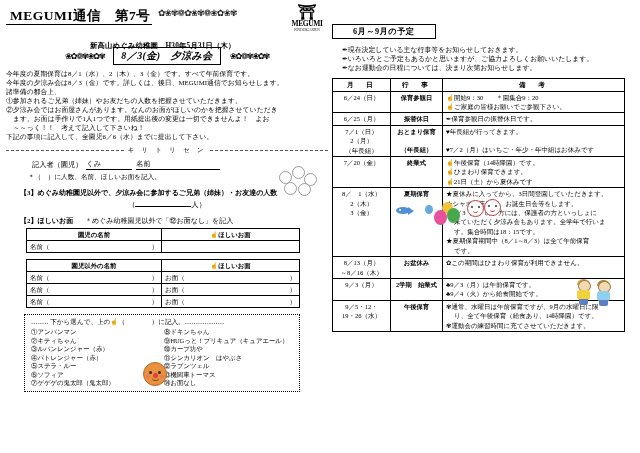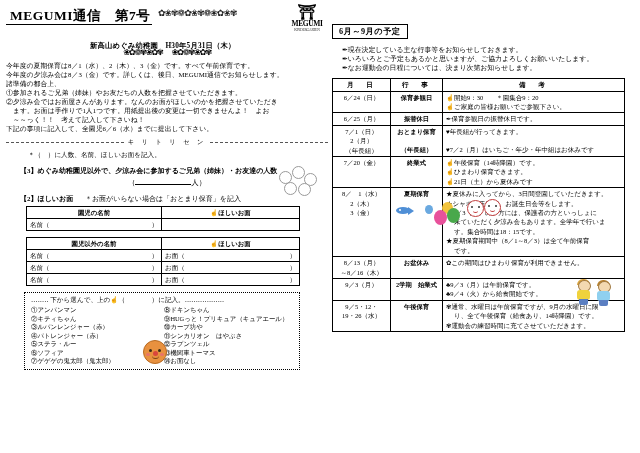--- a/index.html
+++ b/index.html
@@ -109,21 +109,21 @@
   .anpan .eye{position:absolute;top:8px;width:3px;height:3px;border-radius:50%;background:#3a2a14;}
   .anpan .eye.l{left:5px;} .anpan .eye.r{right:5px;}
   .anpan .nose{position:absolute;left:9px;top:10px;width:5px;height:5px;border-radius:50%;background:#d9453c;}
   .anpan .cheek{position:absolute;top:12px;width:4px;height:3px;border-radius:50%;background:#e8736a;}
   .anpan .cheek.l{left:2px;} .anpan .cheek.r{right:2px;}
   .anpan .mouth{position:absolute;left:8px;bottom:4px;width:7px;height:3px;border-bottom:1px solid #7a4415;border-radius:0 0 7px 7px;}
 
   
   .sched-title{
     border:1px solid #000;display:inline-block;
-    padding:1px 6px;font-size:8.2px;font-weight:bold;letter-spacing:.5px;
+    padding:1px 20px;font-size:8.2px;font-weight:bold;letter-spacing:.5px;
     margin-bottom:6px;
   }
   .sched-notes{font-size:6.9px;line-height:9.2px;padding-left:10px;margin-bottom:5px;}
   .sched-notes p{margin:0;white-space:nowrap;}
 
   table.sched{
     border-collapse:collapse;width:292px;font-size:6.5px;
     table-layout:fixed;
   }
   table.sched th,table.sched td{
@@ -181,50 +181,60 @@
       <div class="mast-logo">
         <div class="glyph">⛩</div>
         <div class="word">MEGUMI</div>
         <div class="sub">KINDERGARTEN</div>
       </div>
       <div class="mast-sub">新高山めぐみ幼稚園　H30年5月31日（木）</div>
     </div>
 
     <div class="banner-row">
       <span class="banner-deco">❀✿❁✾❀✿✾</span>
+      <span class="banner-box">8／3(金)　夕涼み会</span>
       <span class="banner-deco">❀✿❁✾❀✿✾</span>
     </div>
 
     <div class="para">
       <p>今年度の夏期保育は8／1（水）、2（木）、3（金）です。すべて午前保育です。</p>
       <p>今年度の夕涼み会は8／3（金）です。詳しくは、後日、MEGUMI通信でお知らせします。</p>
       <p>諸準備の都合上、</p>
       <p>①参加されるご兄弟（姉妹）やお友だちの人数を把握させていただきます。</p>
       <p>②夕涼み会ではお面屋さんがあります。なんのお面がほしいのかを把握させていただき</p>
       <p class="ind">ます。お面は手作りで1人1つです。用紙提出後の変更は一切できませんよ！　よお</p>
       <p class="ind">～～っく！！　考えて記入して下さいね！</p>
       <p>下記の事項に記入して、全園児6／6（水）までに提出して下さい。</p>
     </div>
 
     <div class="cutline">
       <span class="dash"></span>
       <span class="lbl">キ リ ト リ セ ン</span>
       <span class="dash"></span>
     </div>
 
+    <div class="writer">
+      <span>記入者（園児）</span>
+      <span class="fill" style="width:46px">
+        <span>くみ</span>
+      </span>
+      <span class="fill" style="width:84px">
+        <span>名前</span>
+      </span>
+    </div>
     <div class="note-star">＊（　）に人数、名前、ほしいお面を記入。</div>
 
     <div class="sec-h">【3】めぐみ幼稚園児以外で、夕涼み会に参加するご兄弟（姉妹）・お友達の人数</div>
     <div class="center-blank">
       <span>（</span><span class="fill"></span><span>人</span><span>）</span>
     </div>
 
     <div class="sec-h">
       <span>【2】ほしいお面</span>
-      <span class="sec-sub" style="padding-left:10px">＊お面がいらない場合は「おとまり保育」を記入</span>
+      <span class="sec-sub" style="padding-left:10px">＊めぐみ幼稚園児以外で「⑫お面なし」を記入</span>
     </div>
 
     <table class="form">
       <tbody>
           <tr>
         <th style="width:128px">園児の名前</th>
         <th>☝ほしいお面</th>
       </tr>
       <tr>
         <td class="cell">

